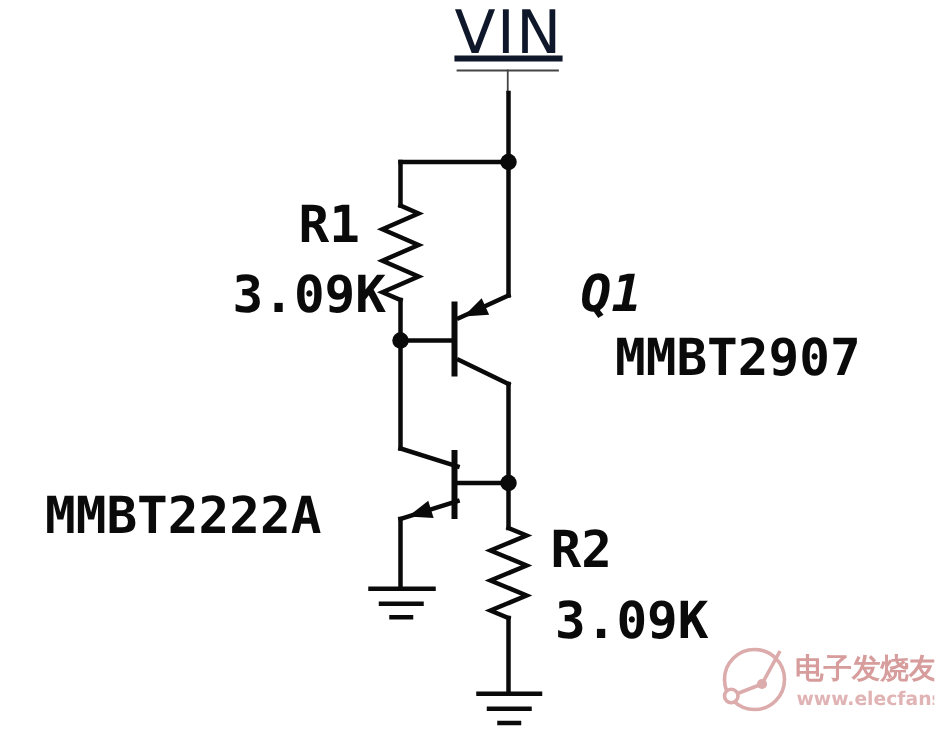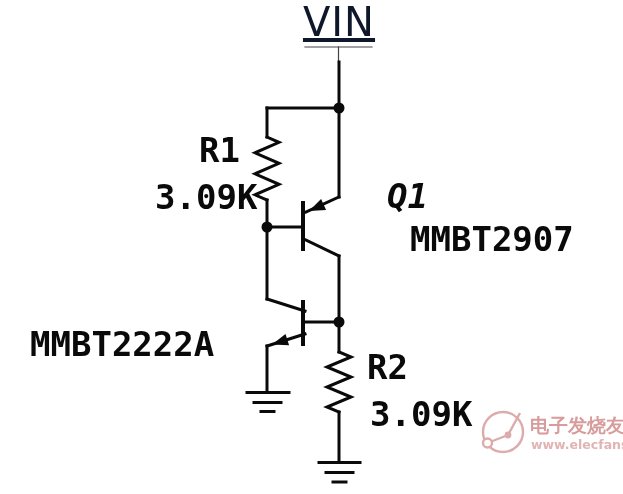--- a/index.html
+++ b/index.html
@@ -39,21 +39,21 @@
   .lbl-r1-val  { left: 155px; top: 180px; }
   .lbl-q1-ref  { left: 387px; top: 179px; font-style: italic; }
   .lbl-q1-val  { left: 395px; top: 222px; margin-left: 15px; }
   .lbl-q2-ref  { left: 175px; top: 284px; }
   .lbl-q2-val  { left: 30px;  top: 327px; text-align: right; }
   .lbl-r2-ref  { left: 367px; top: 350px; }
   .lbl-r2-val  { left: 370px; top: 397px; }
 
   .watermark {
     position: absolute;
-    left: 478px; top: 395px;
+    left: 478px; top: 416px;
     width: 145px; height: 76px;
   }
   .wm-logo { position: absolute; left: 0; top: 6px; }
   .wm-name {
     position: absolute; left: 52px; top: 21px;
     font-family: "DejaVu Sans", sans-serif;
     font-weight: bold;
     font-size: 19px;
     line-height: 1;
     color: #d79c9c;

